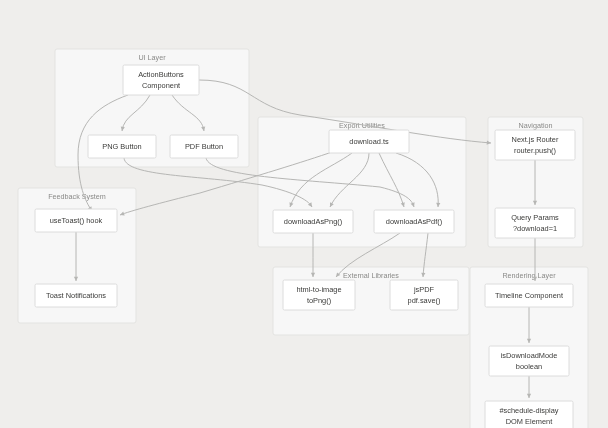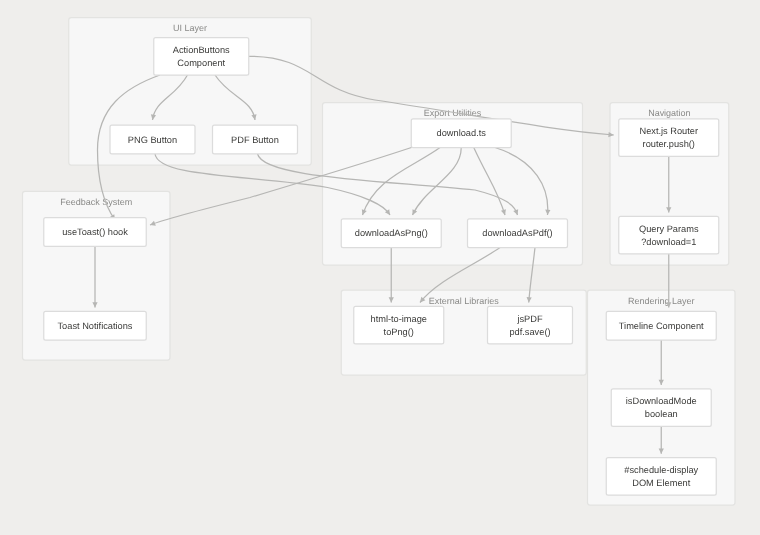--- a/index.html
+++ b/index.html
@@ -2,21 +2,21 @@
 <html><head>
 <meta charset="utf-8">
 <style>
   html,body{margin:0;padding:0;}
   body{
     width:608px;height:428px;
     background:#efeeec;
     font-family:"Liberation Sans","DejaVu Sans",sans-serif;
     overflow:hidden;
   }
-  #stage{position:relative;width:608px;height:312px;}
+  #stage{position:relative;width:608px;height:312px;margin-top:35px;}
   svg{position:absolute;top:0;left:0;width:608px;height:428px;}
   .grp-rect{fill:#f7f7f7;stroke:#e3e3e1;stroke-width:1;}
   .node-rect{fill:#ffffff;stroke:#dcdcdc;stroke-width:1;}
   .edge{fill:none;stroke:#b6b6b4;stroke-width:1;}
   .arrowhead{fill:#b6b6b4;}
   .grp-label{font-size:7.2px;fill:#8a8a88;text-anchor:middle;}
   .node-label{font-size:7.4px;fill:#3a3a38;text-anchor:middle;}
 </style>
 </head>
 <body>

